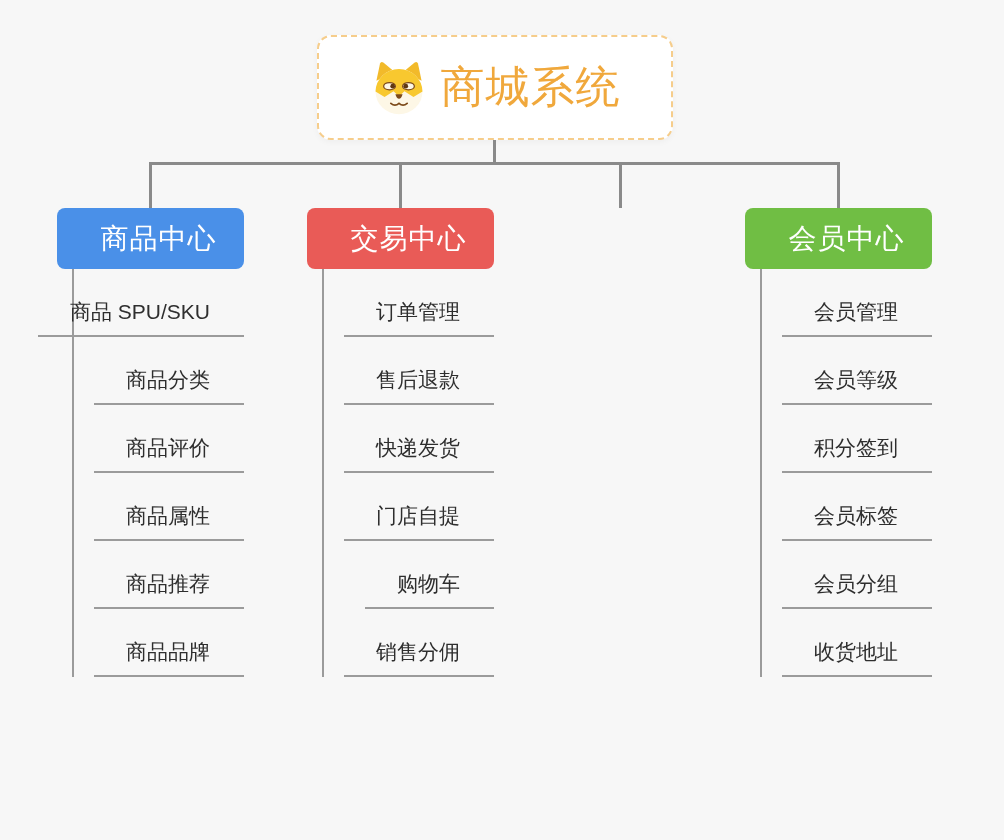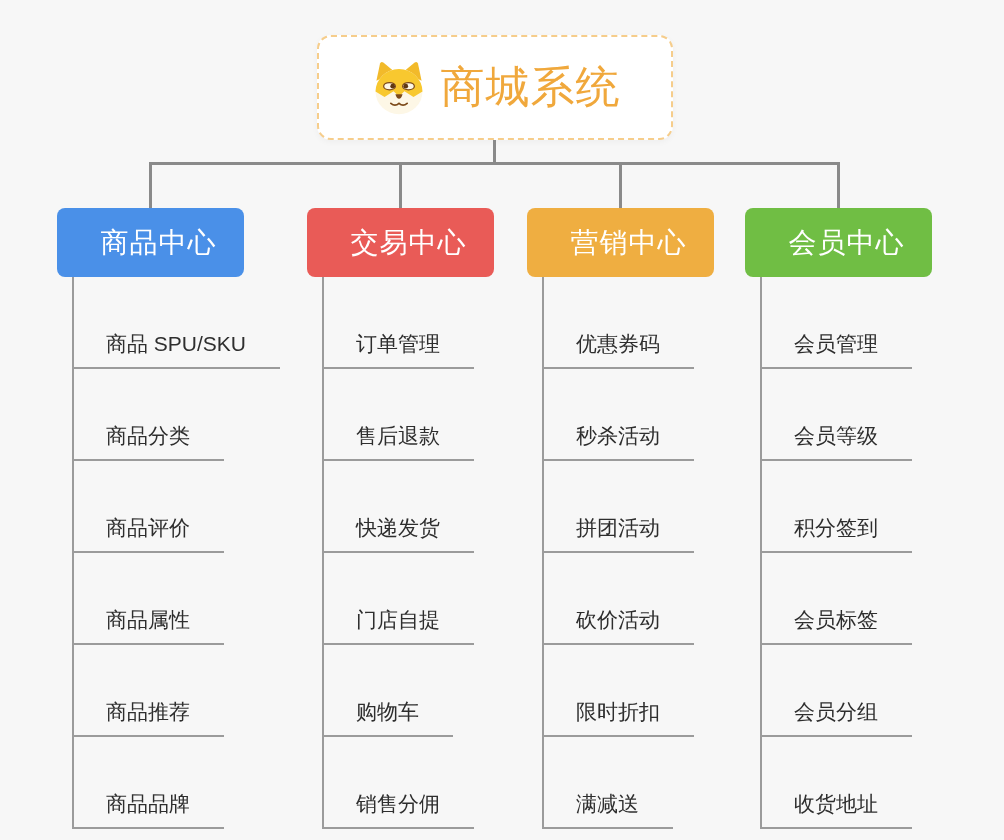--- a/index.html
+++ b/index.html
@@ -55,41 +55,42 @@
     position: absolute;
     top: 208px;
     width: 187px;
   }
   .branch-1 { left: 57px; }
   .branch-2 { left: 307px; }
   .branch-3 { left: 527px; }
   .branch-4 { left: 745px; }
 
   .branch-header {
-    width: 187px; height: 69px;
+    width: 187px; height: 61px;
     border-radius: 8px;
     display: flex;
     align-items: center;
     justify-content: center;
     color: #ffffff;
     font-size: 28px;
     letter-spacing: 1px;
     cursor: pointer;
     white-space: nowrap;
     padding-left: 16px;
   }
 
   .branch-items {
     margin-left: 15px;
     border-left: 2px solid #9b9b9b;
   }
   .item {
-    height: 92px;
+    height: 68px;
     display: flex;
     align-items: flex-end;
+    justify-content: flex-end;
   }
   .item-label {
     display: inline-block;
     white-space: nowrap;
     font-size: 21px;
     color: #2e2e2e;
     padding: 0 34px 9px 32px;
     border-bottom: 2px solid #9b9b9b;
     cursor: pointer;
   }
@@ -173,45 +174,20 @@
         </div>
       <div class="item">
           <span class="item-label">购物车</span>
         </div>
       <div class="item">
           <span class="item-label">销售分佣</span>
         </div>
     </div>
   </section>
 
-  <section class="branch branch-3">
-    <div class="branch-header" style="background-color: rgb(239, 174, 65);">
-      <span>营销中心</span>
-    </div>
-    <div class="branch-items">
-      <div class="item">
-          <span class="item-label">优惠券码</span>
-        </div>
-      <div class="item">
-          <span class="item-label">秒杀活动</span>
-        </div>
-      <div class="item">
-          <span class="item-label">拼团活动</span>
-        </div>
-      <div class="item">
-          <span class="item-label">砍价活动</span>
-        </div>
-      <div class="item">
-          <span class="item-label">限时折扣</span>
-        </div>
-      <div class="item">
-          <span class="item-label">满减送</span>
-        </div>
-    </div>
-  </section>
 
   <section class="branch branch-4">
     <div class="branch-header" style="background-color: rgb(112, 190, 68); font-family: Liberation Serif, serif;">
       <span>会员中心</span>
     </div>
     <div class="branch-items">
       <div class="item">
           <span class="item-label">会员管理</span>
         </div>
       <div class="item">

